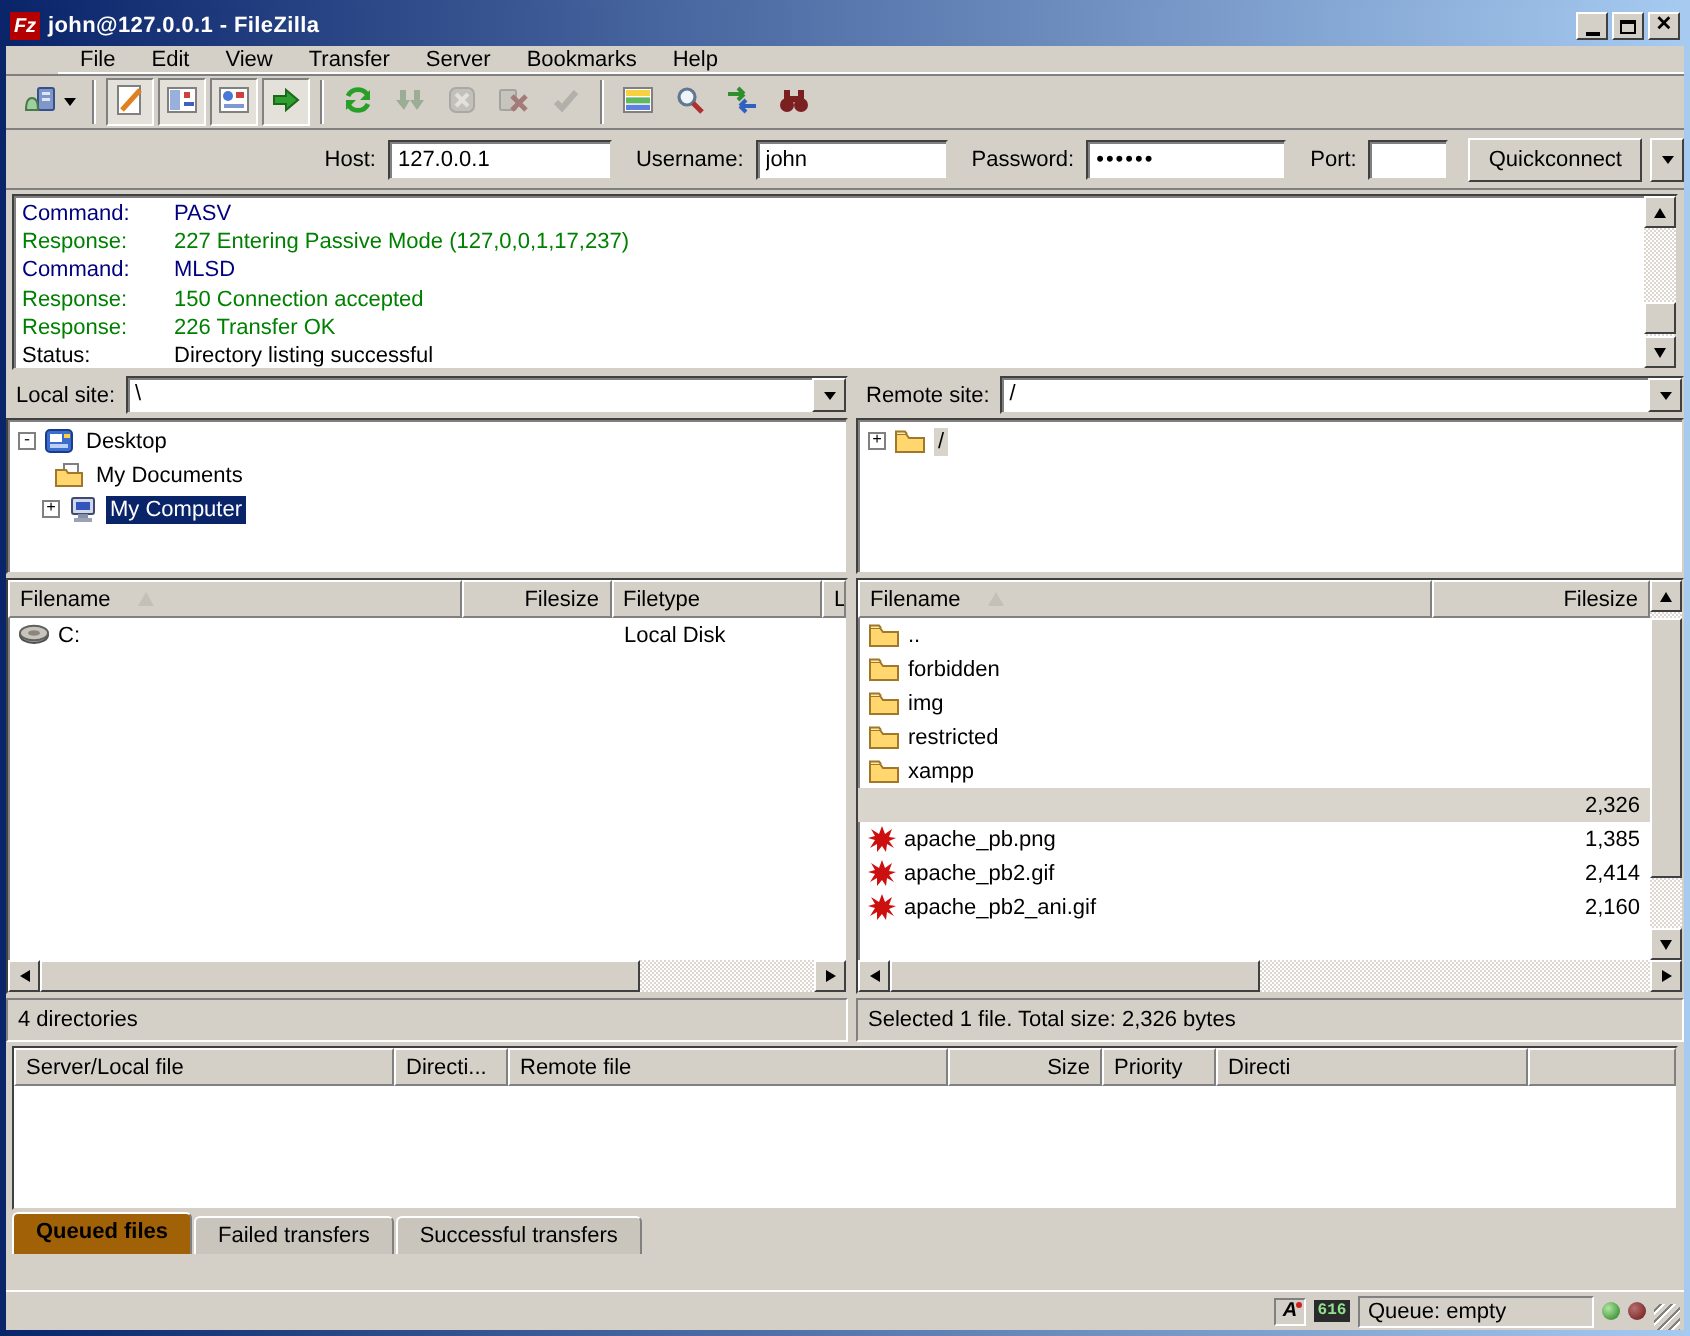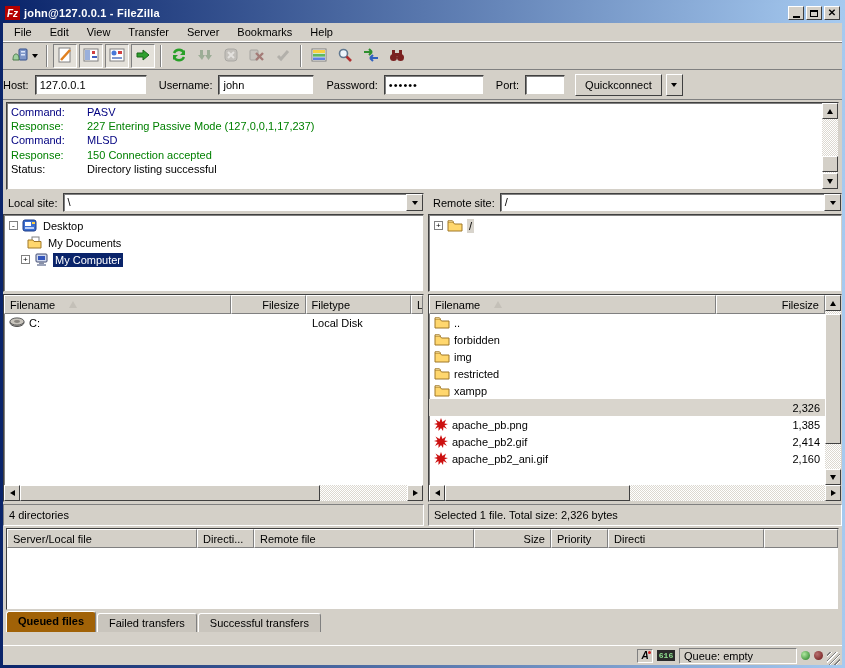--- a/index.html
+++ b/index.html
@@ -19,37 +19,37 @@
               background:linear-gradient(90deg,#0a246a,#a6caf0); padding:0 2px; flex:0 0 auto;}
   .fz-logo { width:15px; height:14px; background:#b40000; color:#fff; font-weight:bold; font-style:italic;
              font-size:10px; display:flex; align-items:center; justify-content:center; margin-right:4px; }
   .title-text { color:#fff; font-weight:bold; flex:1; letter-spacing:.2px; }
   .winbtn { width:16px; height:14px; margin-left:2px; display:flex; align-items:center; justify-content:center; }
   .glyph-min { width:7px; height:2px; background:#000; margin-top:7px; }
   .glyph-max { width:8px; height:7px; border:1px solid #000; border-top-width:2px; }
   .glyph-close { font-size:10px; font-weight:bold; line-height:1; }
 
   
-  .menubar { height:19px; display:flex; align-items:center; padding-left:2px;
-             border-bottom:1px solid #fff; flex:0 0 auto;}
+  .menubar { height:14px; display:flex; align-items:center; padding-left:2px;
+             border-bottom:1px solid #fff; flex:0 0 auto;margin-left:26px;}
   .menu-item { padding:2px 9px; cursor:default; }
 
   
   .toolbar { height:28px; display:flex; align-items:center; padding-left:3px;
              border-top:1px solid #808080; border-bottom:1px solid #808080; flex:0 0 auto; background:#d4d0c8;}
   .tbtn { width:24px; height:24px; display:flex; align-items:center; justify-content:center; margin:0 1px; }
   .tbtn.pressed { border:1px solid; border-color:#808080 #fff #fff #808080; background:#e4e1da; }
   .tbtn.disabled { opacity:.55; filter:grayscale(60%); }
   .tsep { width:0; height:22px; border-left:1px solid #808080; border-right:1px solid #fff; margin:0 4px; }
   .dd-arrow { width:0; height:0; border-left:3px solid transparent; border-right:3px solid transparent;
               border-top:4px solid #000; margin-left:3px; }
 
   
-  .quickbar { height:30px; display:flex; align-items:center; padding-left:0; gap:4px;
-              border-bottom:1px solid #808080; flex:0 0 auto;}
+  .quickbar { height:30px; display:flex; align-items:center; padding-left:12px; gap:4px;
+              border-bottom:1px solid #808080; flex:0 0 auto;justify-content:flex-end;}
   .qc-label { margin:0 2px 0 8px; }
   .qc-label:first-child { margin-left:0; }
   .field { height:20px; background:#fff; border:1px solid; border-color:#404040 #d4d0c8 #d4d0c8 #404040;
            box-shadow:inset 1px 1px 0 #808080; padding:2px 4px; font:11px "Liberation Sans",sans-serif; }
   .f-host{width:112px}.f-user{width:96px}.f-pass{width:100px; letter-spacing:1px;}.f-port{width:40px}
   .qc-btn { height:22px; padding:0 9px; margin-left:6px; font:11px "Liberation Sans",sans-serif; }
   .qc-dd { width:17px; height:22px; display:flex; align-items:center; justify-content:center; }
 
   
   .logpane { height:88px; margin:2px 3px; background:#fff; display:flex; flex:0 0 auto; }
@@ -289,20 +289,21 @@
           <span class="dd-arrow" style="margin:0"></span>
         </span>
   </div>
 
   <div class="logpane sunken-deep">
     <div class="log-lines">
       <div><span class="log-label lc">Command:</span><span class="lc">PASV</span></div>
       <div><span class="log-label lr">Response:</span><span class="lr">227 Entering Passive Mode (127,0,0,1,17,237)</span></div>
       <div><span class="log-label lc">Command:</span><span class="lc">MLSD</span></div>
       <div><span class="log-label lr">Response:</span><span class="lr">150 Connection accepted</span></div>
+      <div><span class="log-label lr">Response:</span><span class="lr">226 Transfer OK</span></div>
       <div><span class="log-label ls">Status:</span><span class="ls">Directory listing successful</span></div>
     </div>
     <div class="vscroll">
       <span class="sb-btn raised">
             <span class="tri-up"></span>
           </span>
       <span class="sb-track-v">
             <span class="sb-thumb" style="left:0;right:0;bottom:1px;height:16px"></span>
           </span>
       <span class="sb-btn raised">

